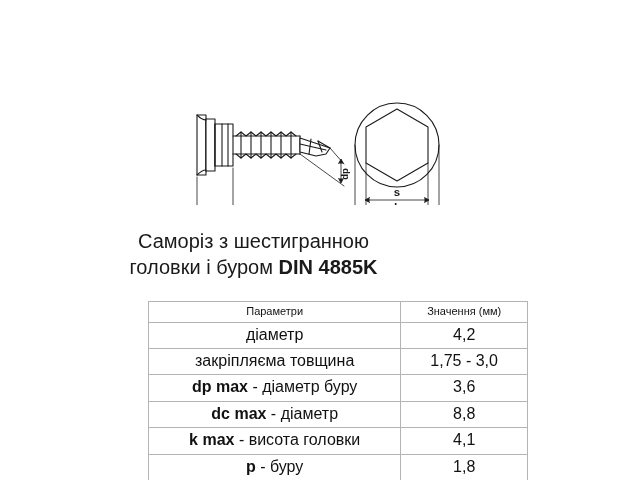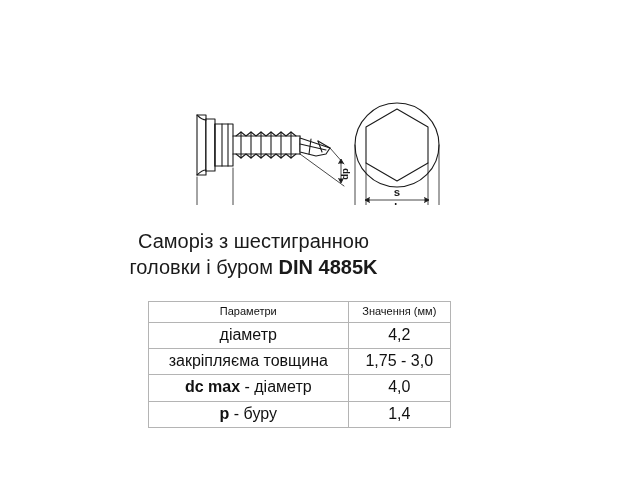--- a/index.html
+++ b/index.html
@@ -47,21 +47,21 @@
   }
   .title-line .strong {
     font-weight: bold;
   }
 
   
   .spec-table {
     position: absolute;
     left: 148px;
     top: 301px;
-    width: 303px;
+    width: 380px;
     border-collapse: collapse;
     font-size: 11px;
     color: #111111;
   }
   .spec-table th,
   .spec-table td {
     border: 1px solid #b4b4b4;
     padding: 3px 4px 4px 4px;
     text-align: center;
     line-height: 1.15;
@@ -199,23 +199,31 @@
     <tbody>
       <tr>
         <td class="param"><span class="b"></span><span>діаметр</span></td>
         <td class="value">4,2</td>
       </tr>
       <tr>
         <td class="param"><span class="b"></span><span>закріпляєма товщина</span></td>
         <td class="value">1,75 - 3,0</td>
       </tr>
       <tr>
+        <td class="param"><span class="b">dp max</span><span> - діаметр буру</span></td>
+        <td class="value">3,6</td>
+      </tr>
+      <tr>
         <td class="param"><span class="b">dc max</span><span> - діаметр</span></td>
-        <td class="value">4,0</td>
+        <td class="value">8,8</td>
+      </tr>
+      <tr>
+        <td class="param"><span class="b">k max</span><span> - висота головки</span></td>
+        <td class="value">4,1</td>
       </tr>
       <tr>
         <td class="param"><span class="b">p</span><span> - буру</span></td>
-        <td class="value">1,4</td>
+        <td class="value">1,8</td>
       </tr>
     </tbody>
   </table>
 
 </div>
 
 </body></html>

